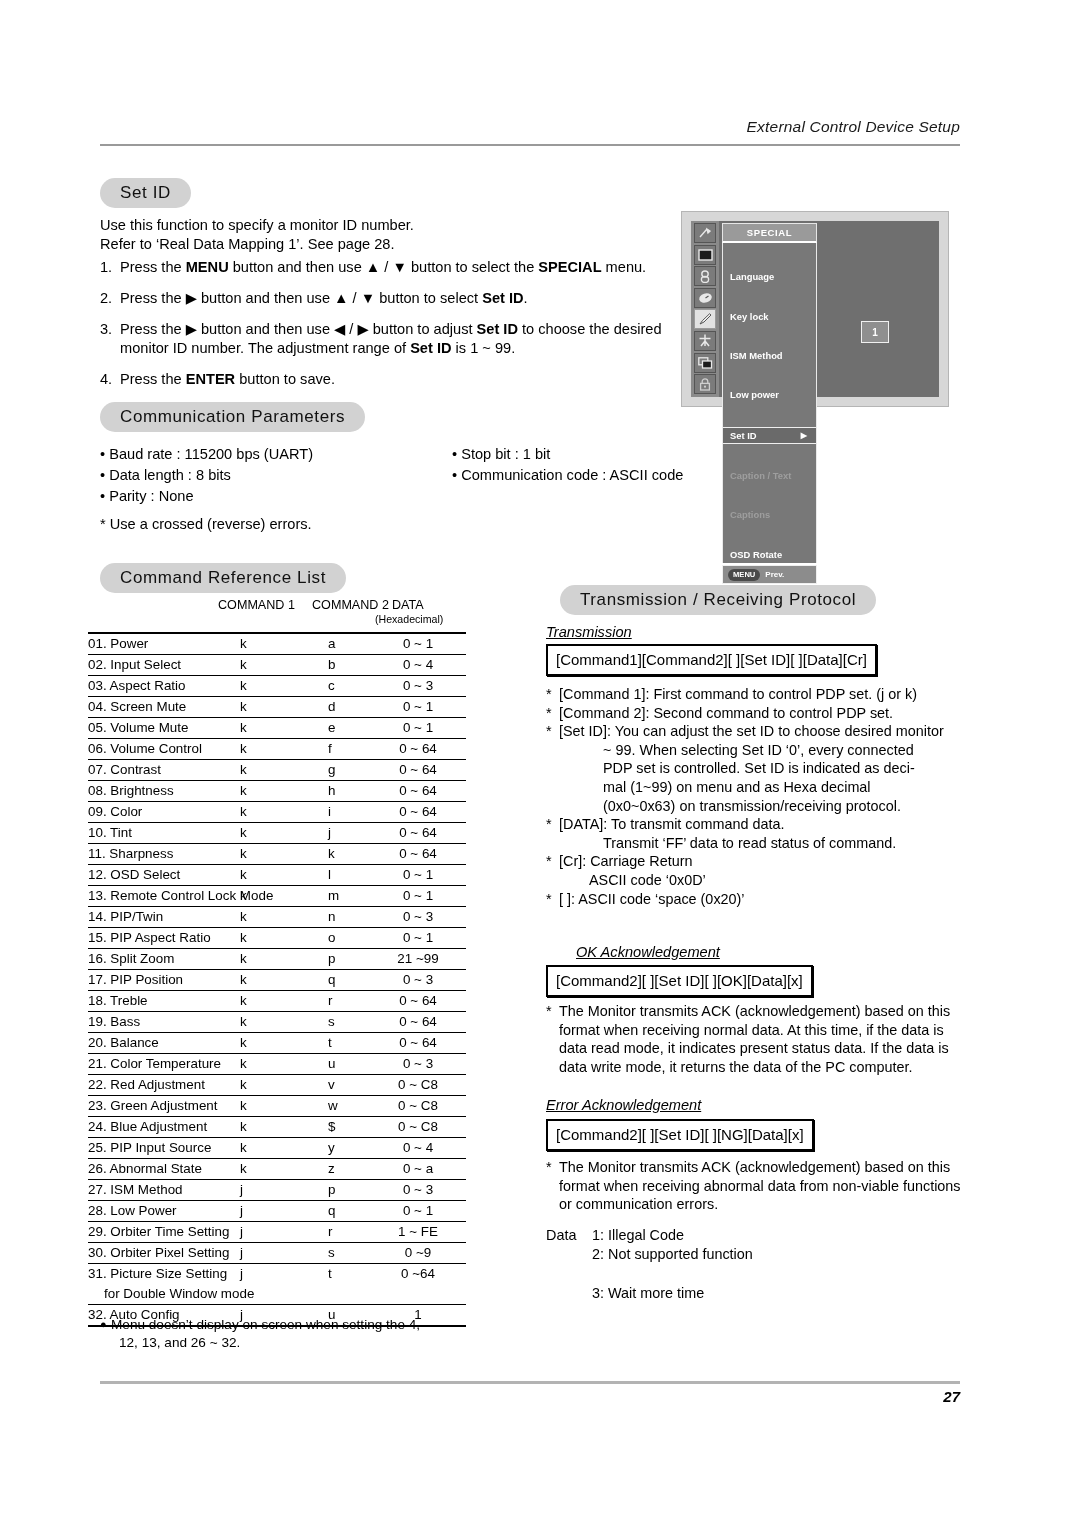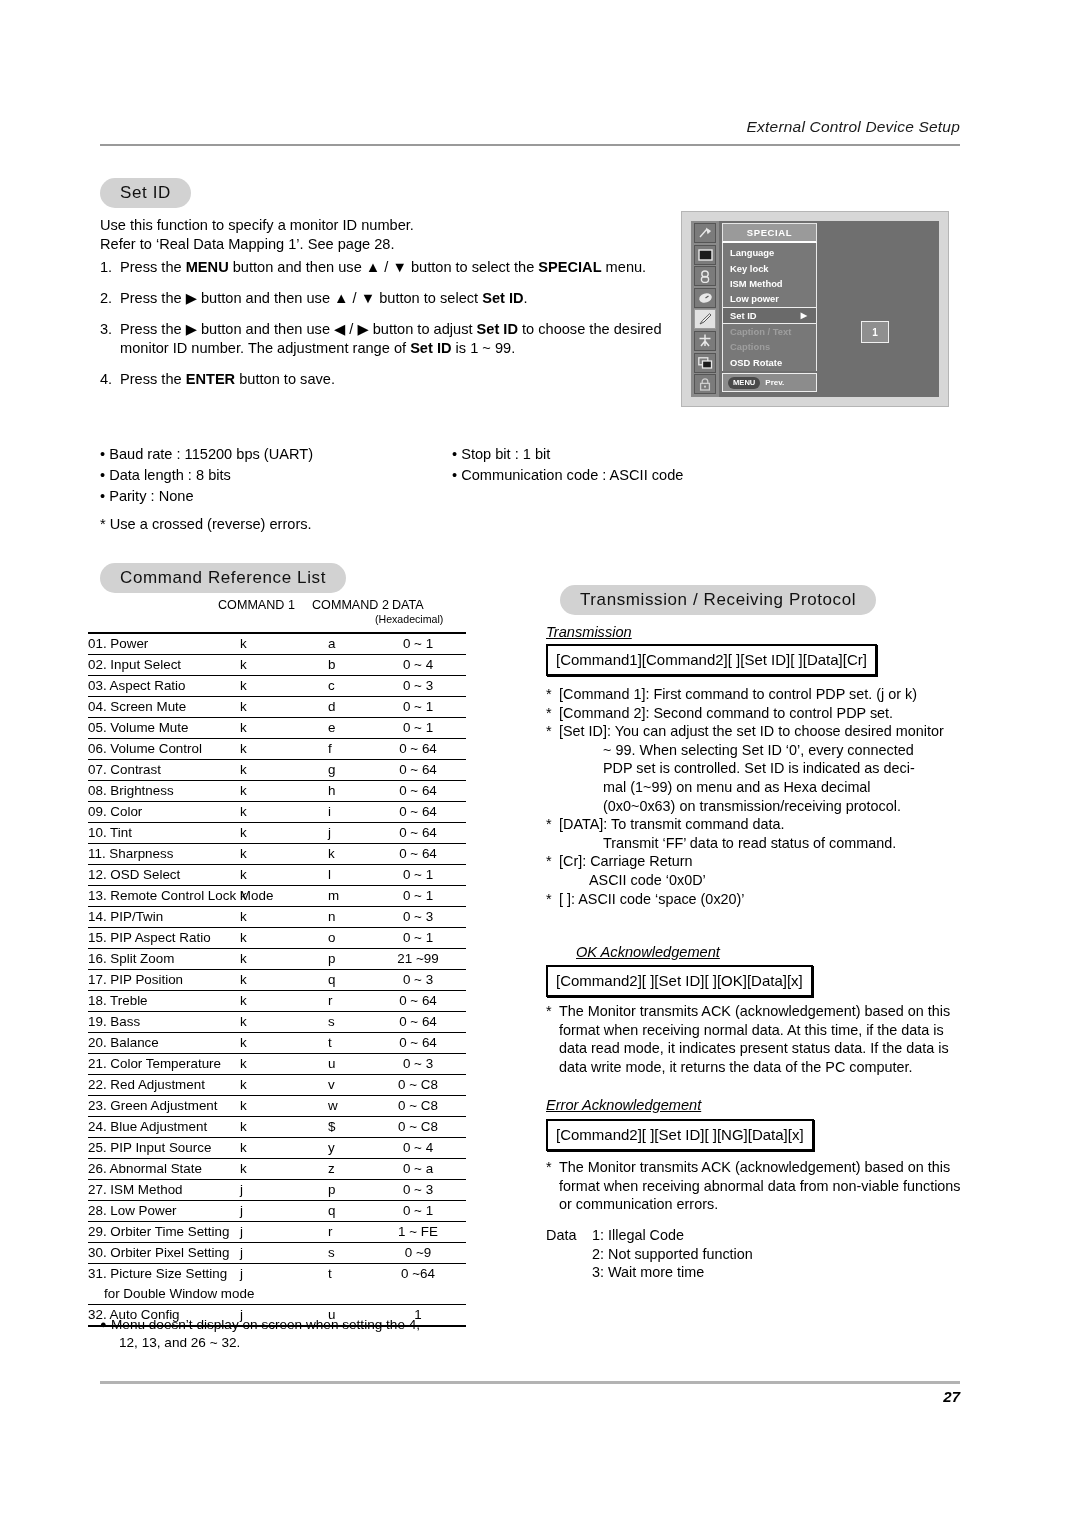--- a/index.html
+++ b/index.html
@@ -42,21 +42,21 @@
   .osd-ico.sel{background:#e2e2e2;color:#333;border-color:#9a9a9a;}
   .osd-ico svg{display:block;}
 
   .osd-menu{position:absolute;left:31px;top:2px;width:95px;}
   .osd-title{background:#9a9a9a;border:1px solid #e6e6e6;border-bottom:2px solid #fff;
              color:#fff;font-weight:bold;font-size:9.5px;text-align:center;
              padding:3px 0 3px;letter-spacing:.6px;}
   .osd-list{background:#787878;border-left:1px solid #e9e9e9;border-right:1px solid #e9e9e9;
             padding:2px 0 1px;}
   .osd-item{color:#ffffff;font-weight:bold;font-size:9.4px;padding:2.2px 0 2.2px 7px;
-            position:relative;white-space:nowrap;}
+            position:relative;white-space:nowrap;margin-top:24px;}
   .osd-item.dim{color:#9e9e9e;}
   .osd-item.hl{background:#6a6a6a;border-top:1px solid #efefef;border-bottom:1px solid #efefef;}
   .osd-item .tri{position:absolute;right:9px;top:3px;font-size:8px;color:#fff;}
   .osd-foot{margin-top:2px;background:#8c8c8c;border:1px solid #efefef;padding:2.5px 5px;
             display:flex;align-items:center;gap:5px;}
   .osd-foot .mbtn{background:#4a4a4a;color:#fff;font-size:7.6px;font-weight:bold;
                   border-radius:7px;padding:1.5px 5px;}
   .osd-foot .prev{color:#fff;font-size:8px;font-weight:bold;}
   .osd-val{position:absolute;left:170px;top:100px;width:26px;height:20px;background:#8f8f8f;
            border:1px solid #f0f0f0;color:#fff;font-weight:bold;font-size:10px;
@@ -203,20 +203,23 @@
         <div class="osd-foot">
           <span class="mbtn">MENU</span>
           <span class="prev">Prev.</span>
         </div>
       </div>
 
       <div class="osd-val">1</div>
     </div>
   </div>
 
+  <div class="pill" style="left:100px;top:402px;">
+    <span>Communication Parameters</span>
+  </div>
 
   <div class="cplist" style="left:100px;top:444px;width:330px;">
     <div>• Baud rate : 115200 bps (UART)</div>
     <div>• Data length : 8 bits</div>
     <div>• Parity : None</div>
   </div>
   <div class="cplist" style="left:452px;top:444px;width:380px;">
     <div>• Stop bit : 1 bit</div>
     <div>• Communication code : ASCII code</div>
   </div>
@@ -500,19 +503,19 @@
   <div class="rtxt star-item" style="position:absolute;left:546px;top:1158px;width:410px;">
     <span class="st">*</span>
     <span>The Monitor transmits ACK (acknowledgement) based on this format when receiving abnormal data from non-viable functions or communication errors.</span>
   </div>
 
   <div class="rtxt" style="position:absolute;left:546px;top:1226px;width:410px;">
     <div style="position:relative;">
       <span style="position:absolute;left:0;top:0;">Data</span>
       <div style="padding-left:46px;">1: Illegal Code</div>
       <div style="padding-left:46px;">2: Not supported function</div>
-      <div style="padding-left:46px;">3: Wait more time</div>
+      <div style="padding-left:46px;margin-top:21px;">3: Wait more time</div>
     </div>
   </div>
 
   <div class="footrule"></div>
   <div class="pageno">27</div>
 </div>
 
 </body></html>

